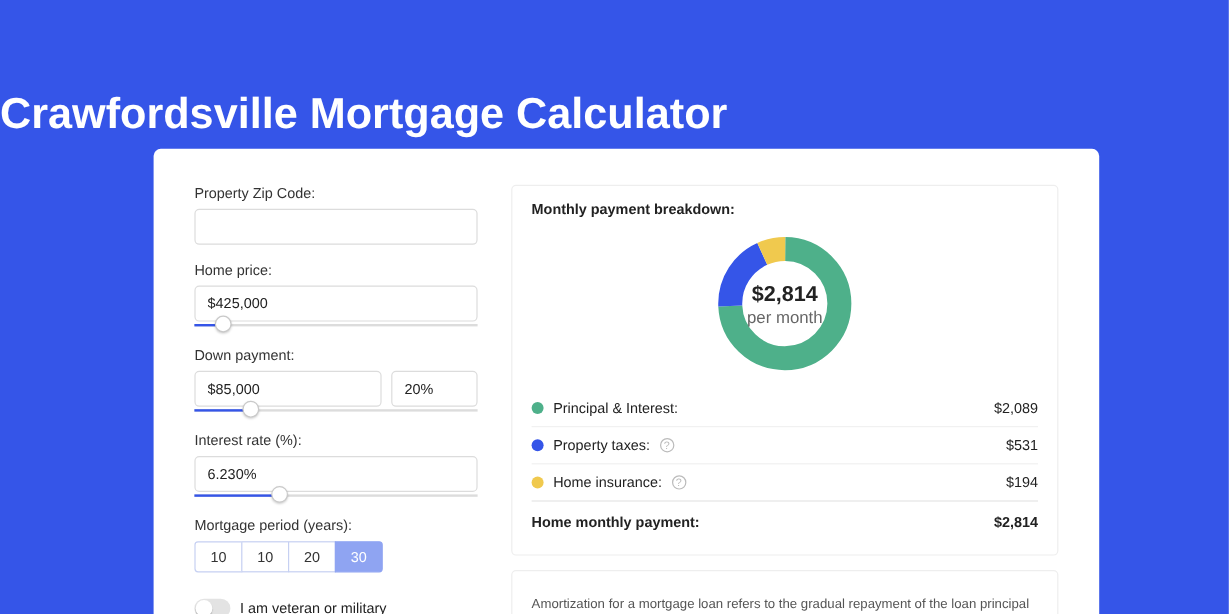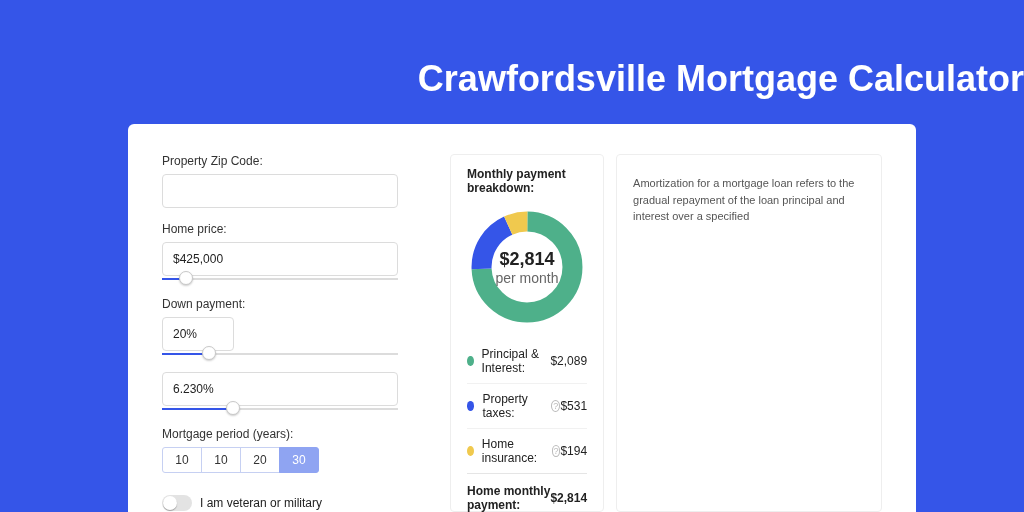--- a/index.html
+++ b/index.html
@@ -6,25 +6,25 @@
   html, body { width:1024px; height:512px; overflow:hidden; }
   body {
     background:#3555e8;
     font-family: -apple-system, BlinkMacSystemFont, "Segoe UI", Arial, sans-serif;
     color:#333;
   }
   .page {
     width:1024px; height:512px; position:relative;
   }
   .title {
-    text-align:right;
+    text-align:left;
     color:#fff;
     font-weight:800;
     font-size:36px;
-    padding-top:58px;
+    padding-top:74px;
   }
   .card-outer {
     position:absolute;
     left:128px; right:108px; top:124px;
     background:#ffffff;
     border-radius:6px 6px 0 0;
     padding:6px 6px 0 6px;
     height:388px;
   }
   .card {
@@ -32,29 +32,29 @@
     border-radius:4px 4px 0 0;
     width:100%; height:100%;
     padding:24px 28px 0 28px;
     display:flex;
     gap:28px;
     overflow:hidden;
     font-size:12px;
     color:#222;
   }
   .col-left { width:236px; flex:0 0 236px; }
-  .col-right { flex:1; display:flex; flex-direction:row; gap:12px;margin-left:24px; }
+  .col-right { flex:1; display:flex; flex-direction:column; gap:12px; }
 
   .label { font-size:12px; color:#333; margin-bottom:6px; display:block; }
   .input {
     width:100%;
     border:1px solid #dcdcdc;
     border-radius:4px;
     height:30px;
-    padding:16px 10px;
+    padding:0 10px;
     font-size:12px;
     color:#222;
     background:#fff;
   }
   .row { margin-bottom:14px; position:relative; }
   .two-col { display:flex; gap:8px; }
   .two-col .input:first-child { flex:1; }
   .two-col .input:last-child { width:72px; flex:0 0 72px; }
 
   .slider-wrap { position:relative; height:8px; margin-top:-1px; }
@@ -150,30 +150,32 @@
           <div class="slider-wrap">
             <div class="slider-track"></div>
             <div class="slider-fill" style="width: 10%;"></div>
             <div class="slider-thumb" style="left: 10%;"></div>
           </div>
         </div>
 
         <div class="row">
           <label class="label">Down payment:</label>
           <div class="two-col">
+            <input class="input" value="$85,000" style="">
             <input class="input" value="20%" style="">
           </div>
           <div class="slider-wrap">
             <div class="slider-track"></div>
             <div class="slider-fill" style="width: 20%;"></div>
             <div class="slider-thumb" style="left: 20%;"></div>
           </div>
         </div>
 
         <div class="row">
+          <label class="label">Interest rate (%):</label>
           <input class="input" value="6.230%" style="">
           <div class="slider-wrap">
             <div class="slider-track"></div>
             <div class="slider-fill" style="width: 30%;"></div>
             <div class="slider-thumb" style="left: 30%;"></div>
           </div>
         </div>
 
         <div class="row">
           <label class="label">Mortgage period (years):</label>

